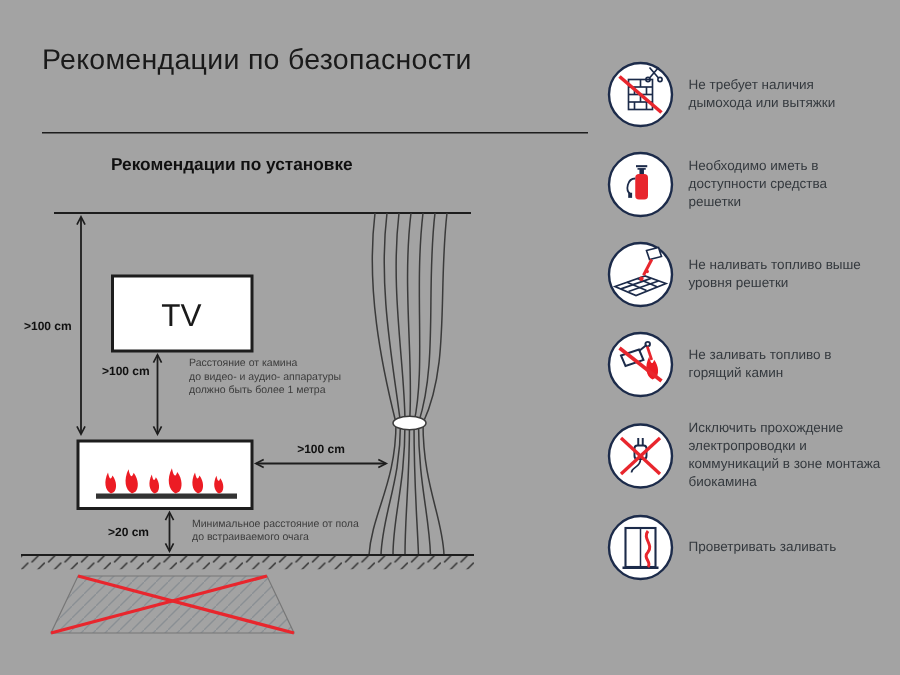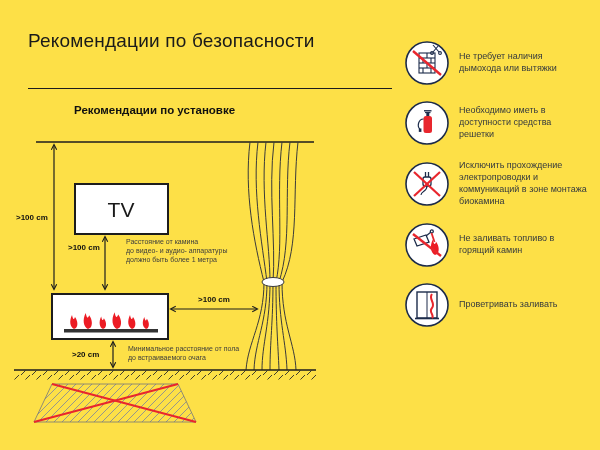--- a/index.html
+++ b/index.html
@@ -1,16 +1,16 @@
 <!DOCTYPE html>
 <html><head>
 <meta charset="utf-8">
 <style>
   html,body{margin:0;padding:0;background:#fff;}
-  .page{position:relative;width:600px;height:450px;background:#fde047;overflow:hidden;
+  .page{position:relative;width:600px;height:450px;background:#a3a3a3;overflow:hidden;
         font-family:"Liberation Sans","DejaVu Sans",sans-serif;color:#1d1d1d;}
   .title{position:absolute;left:28px;top:30px;font-size:19px;font-weight:400;color:#1a1a1a;letter-spacing:.2px;}
   .rule{position:absolute;left:28px;top:88px;width:364px;height:0;border:none;border-top:1.4px solid #1d1d1d;margin:0;}
   .section-title{position:absolute;left:28px;top:104px;font-size:11.5px;font-weight:700;color:#101010;padding-left:46px;}
   .diagram-svg{position:absolute;left:8px;top:132px;}
   .safety-list{position:absolute;left:404px;top:40px;width:192px;display:flex;flex-direction:column;gap:14px;}
   .safety-item{display:flex;align-items:center;gap:9px;}
   .safety-icon{flex:0 0 46px;width:46px;height:46px;}
   .safety-text{font-size:9px;line-height:1.32;color:#34393e;width:128px;}
   svg text{font-family:"Liberation Sans","DejaVu Sans",sans-serif;}
@@ -140,54 +140,71 @@
         <rect x="19.5" y="16" width="8.5" height="17" rx="2.5" fill="#e8262d"></rect>
         <rect x="22.3" y="12.5" width="3" height="3.5" fill="#1c2b4a"></rect>
         <line x1="20" y1="10.8" x2="27.5" y2="10.8" stroke="#1c2b4a" stroke-width="1.4"></line>
         <line x1="21" y1="12.6" x2="26.5" y2="12.6" stroke="#1c2b4a" stroke-width="1.1"></line>
         <path d="M19.5,19 C14,19 13,27 16,29" fill="none" stroke="#1c2b4a" stroke-width="1.2"></path>
         <rect x="14.8" y="28.5" width="2.6" height="3.4" fill="#1c2b4a"></rect>
       </svg>
       <div class="safety-text">Необходимо иметь в доступности средства решетки</div>
     </div>
 
+    <div class="safety-item">
+      <svg class="safety-icon" viewBox="0 0 46 46">
+        <circle cx="23" cy="23" r="21" fill="#fff" stroke="#1c2b4a" stroke-width="1.6"></circle>
+        <g stroke="#1c2b4a" stroke-width="1.1" fill="none">
+          <polygon points="6,31 26,24 40,29 20,37"></polygon>
+          <line x1="10" y1="32.6" x2="30" y2="25.6"></line>
+          <line x1="15" y1="34.3" x2="35" y2="27.3"></line>
+          <line x1="14" y1="28.2" x2="27" y2="33.6"></line>
+          <line x1="21" y1="25.7" x2="34" y2="31.2"></line>
+          <polygon points="27,7 35,5 37,11 29,13" fill="#fff"></polygon>
+        </g>
+        <line x1="30.5" y1="13" x2="25" y2="23.5" stroke="#e8262d" stroke-width="2"></line>
+        <circle cx="23.6" cy="25.8" r="1.5" fill="#e8262d"></circle>
+        <circle cx="27.5" cy="21" r="1.1" fill="#e8262d"></circle>
+      </svg>
+      <div class="safety-text">Не наливать топливо выше уровня решетки</div>
+    </div>
+
+    <div class="safety-item">
+      <svg class="safety-icon" viewBox="0 0 46 46">
+        <circle cx="23" cy="23" r="21" fill="#fff" stroke="#1c2b4a" stroke-width="1.6"></circle>
+        <g stroke="#1c2b4a" stroke-width="1.3" fill="none">
+          <polygon points="10,17 22,13 25,20 13,24"></polygon>
+          <line x1="22" y1="14" x2="27" y2="10"></line>
+          <circle cx="27.8" cy="9.4" r="1.5"></circle>
+        </g>
+        <line x1="27.5" y1="11" x2="30.5" y2="20" stroke="#e8262d" stroke-width="1.8"></line>
+        <path d="M0 0 C-4 -2 -5 -8 -2 -14 C-1 -9 0 -9 1 -12 C4 -8 4 -3 2 -1 Z" transform="translate(31,33) scale(1.1)" fill="#ec1c24"></path>
+        <line x1="9" y1="12" x2="37" y2="34" stroke="#e8262d" stroke-width="2.4"></line>
+      </svg>
+      <div class="safety-text">Не заливать топливо в горящий камин</div>
+    </div>
 
     <div class="safety-item">
       <svg class="safety-icon" viewBox="0 0 46 46">
         <circle cx="23" cy="23" r="21" fill="#fff" stroke="#1c2b4a" stroke-width="1.6"></circle>
         <g stroke="#1c2b4a" stroke-width="1.3" fill="none">
           <rect x="19" y="16" width="8" height="9" rx="2"></rect>
           <line x1="21.5" y1="16" x2="21.5" y2="11"></line>
           <line x1="24.5" y1="16" x2="24.5" y2="11"></line>
           <path d="M23,25 C23,31 17,30 17,34" stroke-width="1.1"></path>
         </g>
         <line x1="10" y1="11" x2="36" y2="35" stroke="#e8262d" stroke-width="2.2"></line>
         <line x1="36" y1="11" x2="10" y2="35" stroke="#e8262d" stroke-width="2.2"></line>
       </svg>
       <div class="safety-text">Исключить прохождение электропроводки и коммуникаций в зоне монтажа биокамина</div>
     </div>
 
     <div class="safety-item">
       <svg class="safety-icon" viewBox="0 0 46 46">
         <circle cx="23" cy="23" r="21" fill="#fff" stroke="#1c2b4a" stroke-width="1.6"></circle>
-        <g stroke="#1c2b4a" stroke-width="1.3" fill="none">
-          <polygon points="10,17 22,13 25,20 13,24"></polygon>
-          <line x1="22" y1="14" x2="27" y2="10"></line>
-          <circle cx="27.8" cy="9.4" r="1.5"></circle>
-        </g>
-        <line x1="27.5" y1="11" x2="30.5" y2="20" stroke="#e8262d" stroke-width="1.8"></line>
-        <path d="M0 0 C-4 -2 -5 -8 -2 -14 C-1 -9 0 -9 1 -12 C4 -8 4 -3 2 -1 Z" transform="translate(31,33) scale(1.1)" fill="#ec1c24"></path>
-        <line x1="9" y1="12" x2="37" y2="34" stroke="#e8262d" stroke-width="2.4"></line>
-      </svg>
-      <div class="safety-text">Не заливать топливо в горящий камин</div>
-    </div>
-
-    <div class="safety-item">
-      <svg class="safety-icon" viewBox="0 0 46 46">
-        <circle cx="23" cy="23" r="21" fill="#fff" stroke="#1c2b4a" stroke-width="1.6"></circle>
         <g stroke="#1c2b4a" fill="none">
           <rect x="13" y="10" width="20" height="26" stroke-width="1.4"></rect>
           <line x1="23" y1="10" x2="23" y2="36" stroke-width="1"></line>
           <line x1="11" y1="36.5" x2="35" y2="36.5" stroke-width="1.6"></line>
         </g>
         <path d="M28,12 C24,17 32,21 28,26 C24,30 31,33 28,36" fill="none" stroke="#e8262d" stroke-width="2"></path>
       </svg>
       <div class="safety-text">Проветривать заливать</div>
     </div>
 

